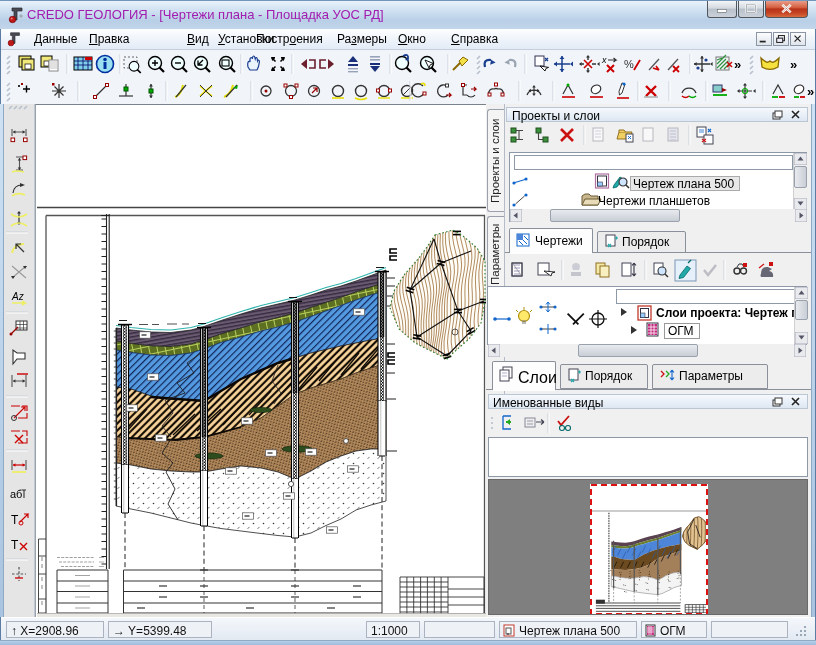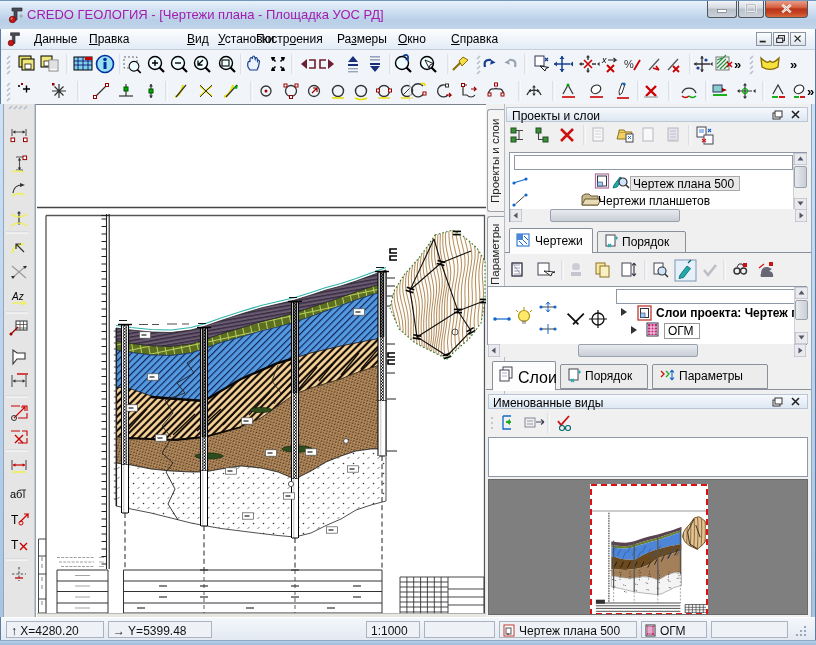--- a/index.html
+++ b/index.html
@@ -1214,21 +1214,21 @@
             <path d="M212.0 35.7 q1.5 8 0 34.8"></path>
             <path d="M215.6 35.7 q1.5 8 0 34.8"></path>
           </g>
 <path d="M205.0 39.0 L198.7 51.9 L200.5 63.9 L208.3 68.7 M206.8 45.1 L211.2 57.3" fill="none" stroke="#111" stroke-width="0.8"></path>
 <rect x="102" y="5" width="116" height="129" fill="none" stroke="#ffffff" stroke-width="2"></rect>
 <rect x="102" y="5" width="116" height="129" fill="none" stroke="#dd1111" stroke-width="2" stroke-dasharray="6 4"></rect>
 </svg>
       </div>
     </div>
   <div id="statusbar" class="abs">
-    <div class="sfield" style="left:5px;width:98px;">↑ X=4280.20</div>
+    <div class="sfield" style="left:5px;width:98px;">↑ X=2908.96</div>
     <div class="sfield" style="left:107px;width:104px;">→ Y=5399.48</div>
     <div class="sfield" style="left:365px;width:54px;">1:1000</div>
     <div class="sfield" style="left:423px;width:71px;"></div>
     <div class="sfield" style="left:498px;width:138px;padding-left:19px;">Чертеж плана 500
       <svg style="position:absolute;left:3px;top:2px;" width="13" height="13" viewBox="0 0 13 13">
           <rect x="1" y="1" width="10" height="11" fill="#fff" stroke="#c0392b"></rect>
           <rect x="3" y="4" width="5" height="6" fill="none" stroke="#555"></rect>
           <circle cx="5" cy="10" r="1" fill="#555"></circle>
         </svg></div>
     <div class="sfield" style="left:640px;width:66px;padding-left:18px;">ОГМ

